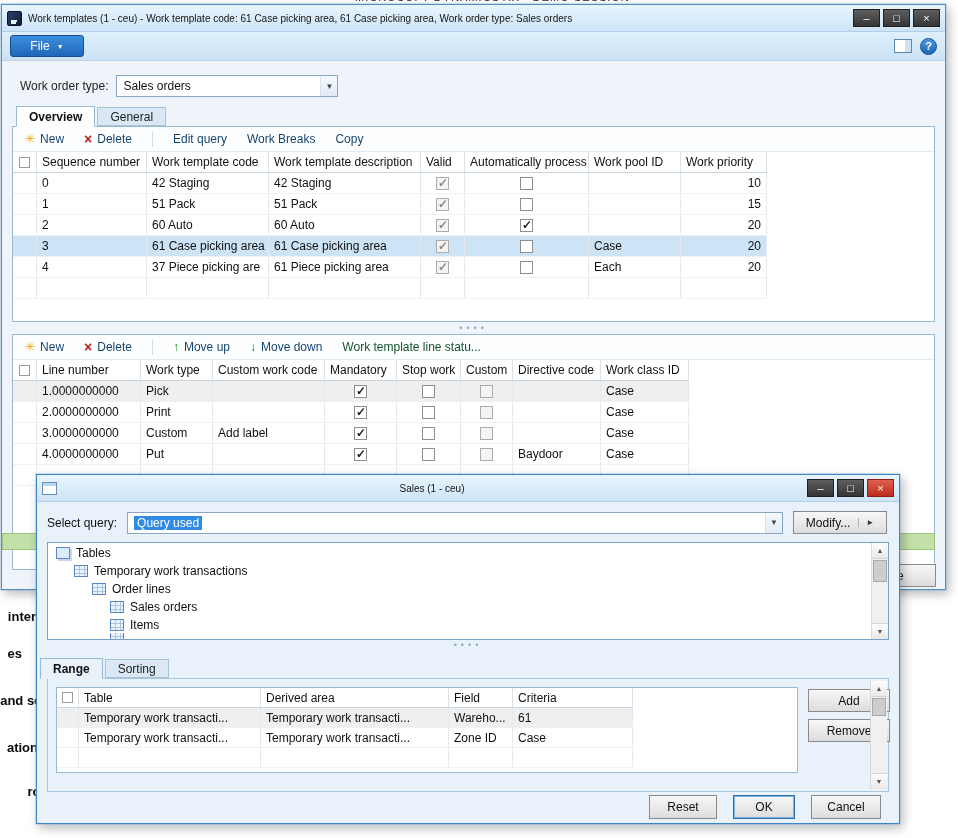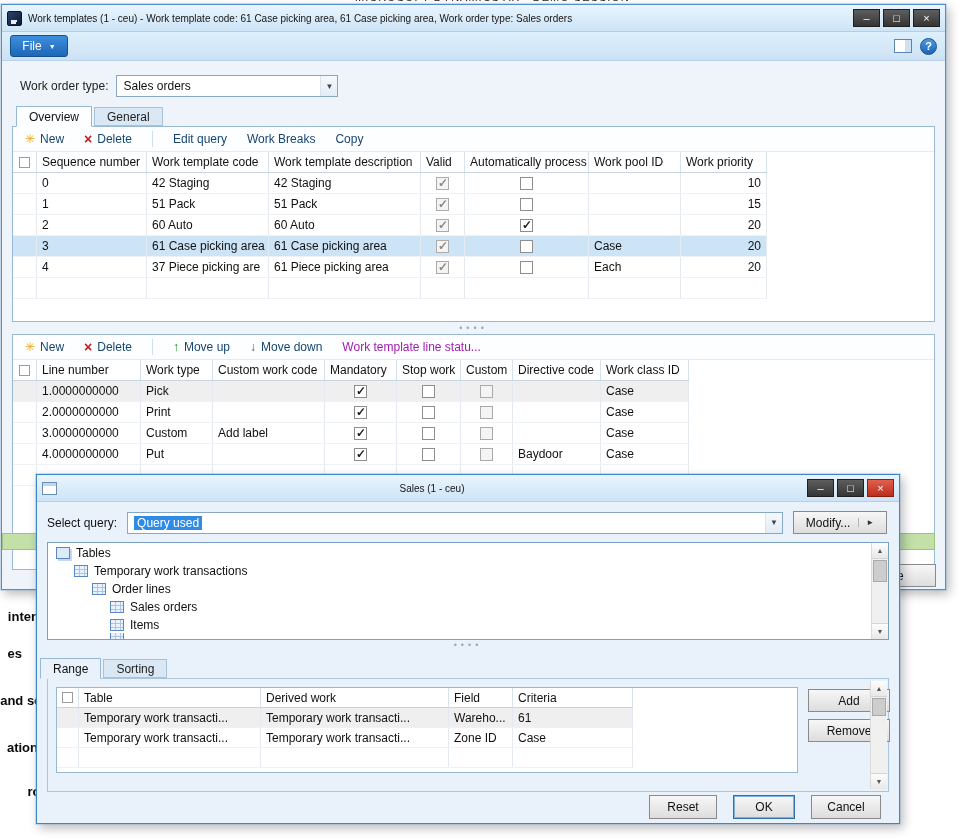--- a/index.html
+++ b/index.html
@@ -26,21 +26,21 @@
   .app-icon { width:15px; height:15px; border-radius:2px; background:linear-gradient(135deg,#2b4270,#0f1a31);
               border:1px solid #0b1426; position:relative; flex:none; }
   .app-icon::after { content:""; position:absolute; left:3px; top:8px; width:9px; height:4px;
                      background:linear-gradient(115deg,#e8eef8 60%, transparent 60%); }
   .dlg-icon { width:15px; height:13px; background:#fff; border:1px solid #6b8fb5; flex:none;
               box-shadow:inset 0 3px 0 #bcd7ee; }
 
   
   .menubar { height:29px; display:flex; align-items:center; padding:0 8px; gap:8px;
              background:linear-gradient(#def0fc,#cce2f4); border-bottom:1px solid #b9d4ea; }
-  .filebtn { width:58px; height:22px; display:flex; align-items:center; justify-content:center; gap:7px;
+  .filebtn { width:74px; height:22px; display:flex; align-items:center; justify-content:center; gap:7px;
              background:linear-gradient(#3f8ede,#1e66b8); border:1px solid #15508f; border-radius:3px;
              color:#fff; font-size:12px; }
   .filebtn .arr { font-size:7px; }
   .mb-spacer { flex:1; }
   .layout-icon { width:18px; height:14px; background:#fff; border:1px solid #5e86ad;
                  box-shadow:inset -6px 0 0 #cfe2f2; }
   .help-icon { width:17px; height:17px; border-radius:50%; background:linear-gradient(#4d9ae6,#1b64b4);
                border:1px solid #14508f; color:#fff; font-size:11px; font-weight:bold;
                display:flex; align-items:center; justify-content:center; }
 
@@ -49,34 +49,34 @@
   .fieldrow .lbl { color:#222; }
   .combo { height:22px; background:#fff; border:1px solid #88a7c6; display:flex; align-items:center; position:relative; }
   .combo .val { flex:1; padding:0 6px; white-space:nowrap; overflow:hidden; }
   .combo .drop { width:17px; height:100%; display:flex; align-items:center; justify-content:center;
                  font-size:8px; color:#444; border-left:1px solid #d7e2ec; background:linear-gradient(#f5f9fd,#e2ecf5); }
   .sel-text { background:#2f8be4; color:#fff; padding:15px 3px; }
 
   
   .tabs { display:flex; align-items:flex-end; gap:2px; padding-left:14px; margin-top:9px; position:relative; z-index:2; }
   .tab { padding:0 12px; font-size:12px; display:flex; align-items:center; }
-  .tab.active { background:#fdfeff; border:1px solid #98b8d3; border-bottom:1px solid #fdfeff; height:21px; margin-bottom:-1px; }
+  .tab.active { background:#fdfeff; border:1px solid #98b8d3; border-bottom:1px solid #fdfeff; height:21px; margin-bottom:-1px;font-weight:bold; }
   .tab.inactive { background:#d9e8f4; border:1px solid #a8c2d8; height:19px; color:#222; }
 
   .panel { margin:0 10px; background:#fff; border:1px solid #98b8d3; position:relative; }
 
   
   .toolbar { height:25px; display:flex; align-items:center; gap:20px; padding:0 12px;
              background:#fdfeff; border-bottom:1px solid #e2ecf5; }
   .tbtn { display:flex; align-items:center; gap:5px; color:#17456e; white-space:nowrap; }
   .tbtn .ic-new { color:#eda71c; font-size:12px; }
   .tbtn .ic-del { color:#c0201c; font-weight:bold; font-size:14px; }
   .tbtn .ic-up, .tbtn .ic-down { color:#128a12; font-weight:bold; font-size:12px; }
   .tsep { width:1px; height:16px; background:#d2dfe9; }
-  .tdisabled { color:#a21caf;text-align:right; }
+  .tdisabled { color:#14532d;text-align:right; }
 
   
   .grid { font-size:12px; }
   .grow { display:flex; height:21px; border-bottom:1px solid #eef2f6; background:#fff; }
   .grow.hdr { border-bottom:1px solid #c7d5e1; }
   .grow.sel { background:#cde4f7; }
   .grow.shade { background:#efefef; }
   .gc { padding:2px 5px; border-right:1px solid #e4eaef; display:flex; align-items:center;
         white-space:nowrap; overflow:hidden; flex:none; }
   .hdr .gc { border-right:1px solid #d8e2ea; color:#111; }
@@ -502,21 +502,21 @@
       <div class="tab inactive">Sorting</div>
     </div>
 
     <div class="tabpage">
       <div class="grid" style="position:absolute;left:8px;top:8px;width:742px;background:#fff;border:1px solid #98b8d3;height:86px;">
         <div class="grow hdr" style="width:576px;height:20px;">
           <div class="gc qc0 ctr">
               <span class="selall"></span>
             </div>
           <div class="gc qc1">Table</div>
-          <div class="gc qc2">Derived work</div>
+          <div class="gc qc2">Derived area</div>
           <div class="gc qc3">Field</div>
           <div class="gc qc4">Criteria</div>
         </div>
         <div class="grow shade" style="width:576px;height:20px;">
           <div class="gc qc0"></div>
           <div class="gc qc1">Temporary work transacti...</div>
           <div class="gc qc2">Temporary work transacti...</div>
           <div class="gc qc3">Wareho...</div>
           <div class="gc qc4">61</div>
         </div>

